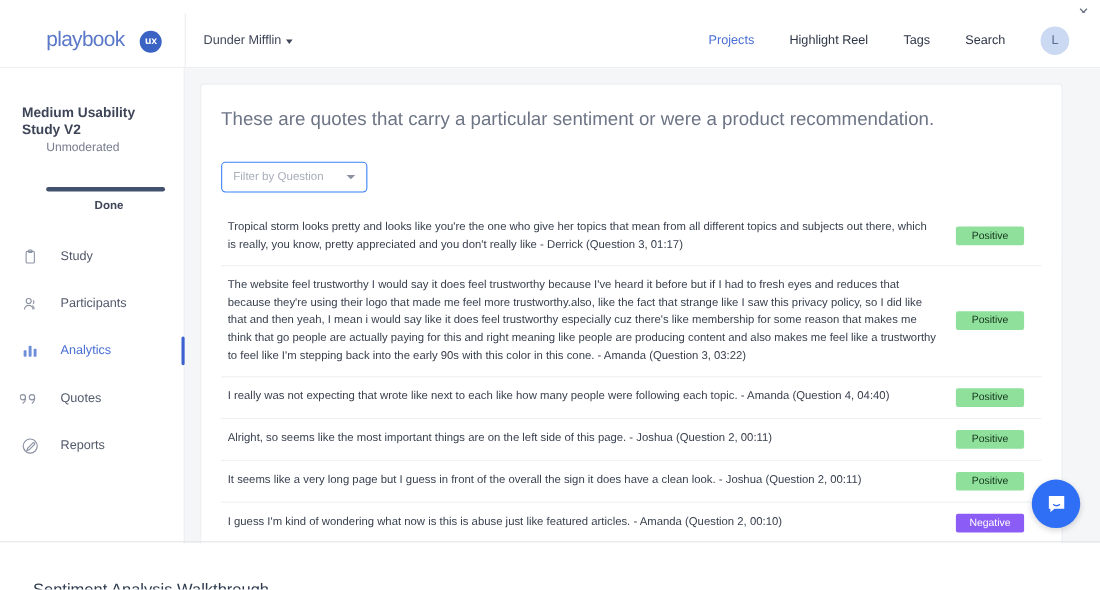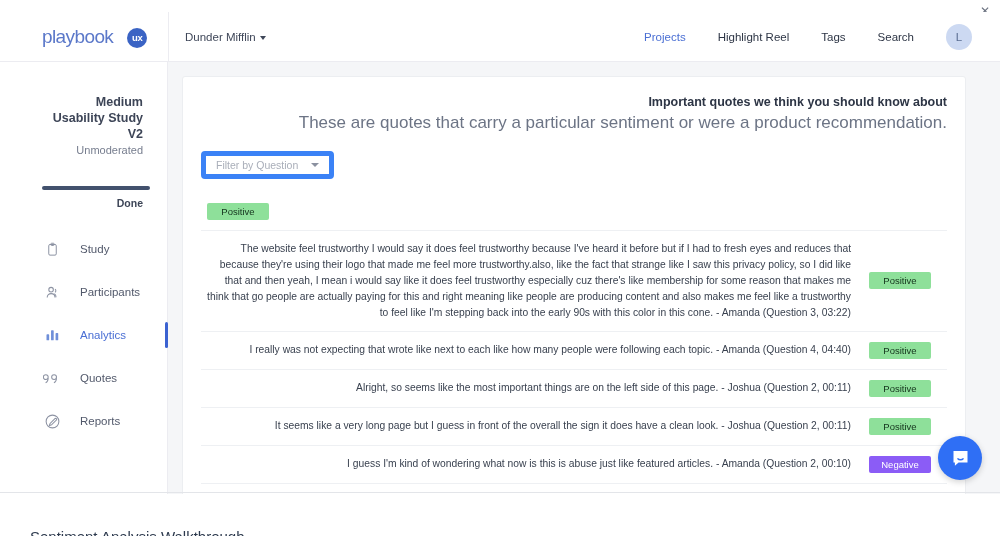--- a/index.html
+++ b/index.html
@@ -24,21 +24,20 @@
     font-family: "Liberation Sans", sans-serif;
   }
 
   
   .window {
     position: absolute;
     left: 0; top: 12px;
     width: 1000px; height: 482px;
     background: #fff;
     overflow: hidden;
-    text-align: right;
   }
 
   
   .topbar {
     position: absolute; left: 0; top: 0;
     width: 1000px; height: 50px;
     background: #ffffff;
     border-bottom: 1px solid #ececf1;
     display: flex; align-items: center;
   }
@@ -90,21 +89,21 @@
 
   
   .sidebar {
     position: absolute; left: 0; top: 50px;
     width: 168px; height: 432px;
     background: #ffffff;
     border-right: 1px solid #ececf1;
     padding: 32px 0 0 0;
   }
   .study-title {
-    padding: 0 24px 0 44px;
+    padding: 0 24px 0 20px;
     font-size: 12.5px; font-weight: 700; color: #3d4557;
     line-height: 1.28;
   }
   .study-sub {
     padding: 2px 24px 0 42px;
     font-size: 11px; color: #767d8e;
   }
   .progress-wrap { padding: 30px 24px 0 42px; }
   .progress-track {
     width: 108px; height: 4px; border-radius: 3px;
@@ -112,21 +111,21 @@
   }
   .done-label {
     padding: 7px 24px 0 42px;
     font-size: 10.5px; color: #3d4557; font-weight: 700; margin-left: 44px;
   }
   .menu { margin-top: 26px; }
   .menu-item {
     position: relative;
     height: 28px; margin-bottom: 15px;
     display: flex; align-items: center;
-    padding-left: 42px; cursor: pointer;
+    padding-left: 17px; cursor: pointer;
   }
   .menu-icon {
     width: 20px; height: 20px;
     display: flex; align-items: center; justify-content: center;
     color: #8d93a3; flex: none;
   }
   .menu-item.active .menu-icon { color: #6f8fd9; }
   .menu-label {
     margin-left: 18px; font-size: 11.5px; color: #52596b;
     white-space: nowrap;
@@ -153,23 +152,23 @@
     overflow: hidden;
     padding: 18px 18px 0 18px;
   }
   .card-title {
     font-size: 12.5px; font-weight: 700; color: #2d3545;
   }
   .card-sub {
     margin-top: 4px; font-size: 17px; color: #6c7485;
   }
   .filter-select {
-    margin-top: 18px;
+    margin-top: 28px;
     width: 133px; height: 28px;
-    border: 5px solid #3b82f6; border-radius: 4px;
+    border: 1px solid #3b82f6; border-radius: 4px;
     background: #fff;
     display: flex; align-items: center;
     padding: 0 10px;
     cursor: pointer;
   }
   .filter-placeholder {
     font-size: 10.5px; color: #a9aeb9;
   }
   .filter-caret {
     margin-left: auto;
@@ -334,31 +333,31 @@
             </svg>
           </span>
           <span class="menu-label">Reports</span>
         </div>
 
       </div>
     </div>
 
     <div class="main">
       <div class="card">
-        <div class="card-title">Important quotes we think you should know about</div>
         <div class="card-sub">These are quotes that carry a particular sentiment or were a product recommendation.</div>
 
         <div class="filter-select">
           <span class="filter-placeholder">Filter by Question</span>
           <span class="filter-caret"></span>
         </div>
 
         <div class="quote-list">
 
           <div class="quote-row">
+            <div class="quote-text">Tropical storm looks pretty and looks like you're the one who give her topics that mean from all different topics and subjects out there, which is really, you know, pretty appreciated and you don't really like - Derrick (Question 3, 01:17)</div>
             <div class="badge positive">Positive</div>
           </div>
 
           <div class="quote-row">
             <div class="quote-text">The website feel trustworthy I would say it does feel trustworthy because I've heard it before but if I had to fresh eyes and reduces that because they're using their logo that made me feel more trustworthy.also, like the fact that strange like I saw this privacy policy, so I did like that and then yeah, I mean i would say like it does feel trustworthy especially cuz there's like membership for some reason that makes me think that go people are actually paying for this and right meaning like people are producing content and also makes me feel like a trustworthy to feel like I'm stepping back into the early 90s with this color in this cone. - Amanda (Question 3, 03:22)</div>
             <div class="badge positive">Positive</div>
           </div>
 
           <div class="quote-row">
             <div class="quote-text">I really was not expecting that wrote like next to each like how many people were following each topic. - Amanda (Question 4, 04:40)</div>

